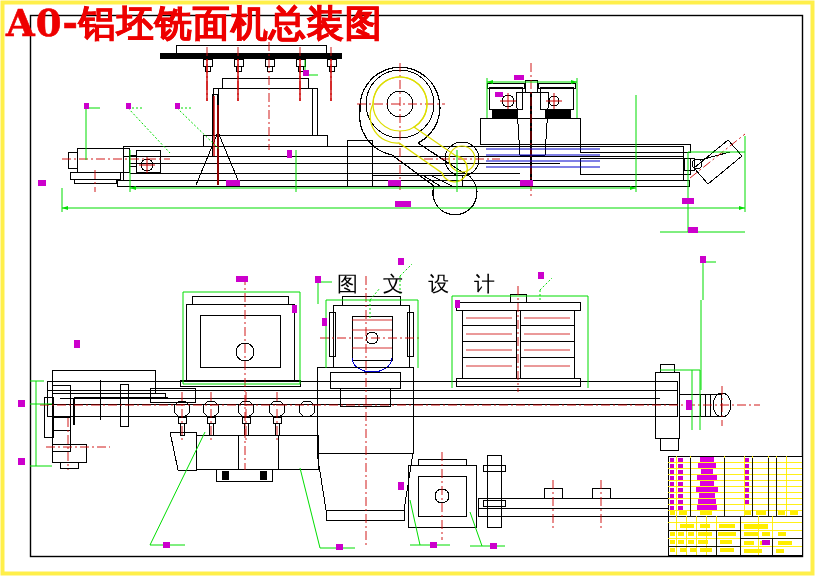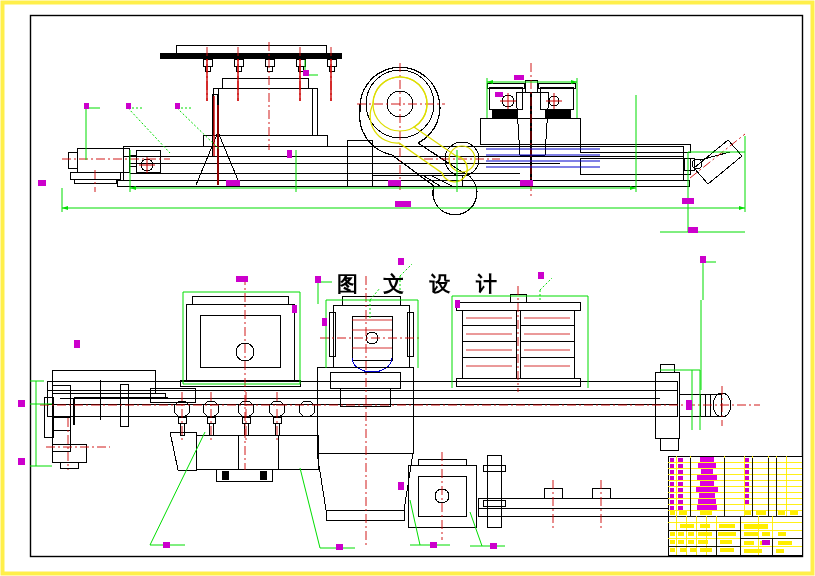--- a/index.html
+++ b/index.html
@@ -10,21 +10,21 @@
   #title-text{
     position:absolute;left:6px;top:2px;
     font-family:"DejaVu Serif","Liberation Serif",serif;
     font-weight:bold;font-size:37px;line-height:42px;
     color:#ee0000;letter-spacing:1px;white-space:nowrap;
     -webkit-text-stroke:0.6px #ee0000;
   }
   #center-label{
     position:absolute;left:337px;top:270px;
     font-family:"DejaVu Serif","Liberation Serif",serif;
-    font-size:21px;color:#000000;letter-spacing:9px;white-space:nowrap;font-weight:bold;
+    font-size:21px;color:#000000;letter-spacing:9px;white-space:nowrap;
   }
 </style>
 </head>
 <body>
 
 <div id="stage">
 
   <svg class="layer" viewBox="0 0 815 576">
     <rect x="2.5" y="2.5" width="810" height="571" fill="none" stroke="#ffef4a" stroke-width="4"></rect>
     <rect x="30.5" y="15.5" width="772" height="541" fill="none" stroke="#000000" stroke-width="1.4"></rect>
@@ -529,15 +529,16 @@
         <rect x="744" y="541" width="10" height="4"></rect>
           <rect x="760" y="541" width="8" height="4"></rect>
         <rect x="778" y="541" width="14" height="4"></rect>
         <rect x="744" y="549" width="18" height="4"></rect>
           <rect x="776" y="549" width="8" height="4"></rect>
       </g>
       <rect x="762" y="540" width="8" height="5" fill="#cc00cc"></rect>
     </g>
   </svg>
 
+  <div id="title-text">A0-铝坯铣面机总装图</div>
   <div id="center-label">图 文 设 计</div>
 
 </div>
 
 </body></html>

